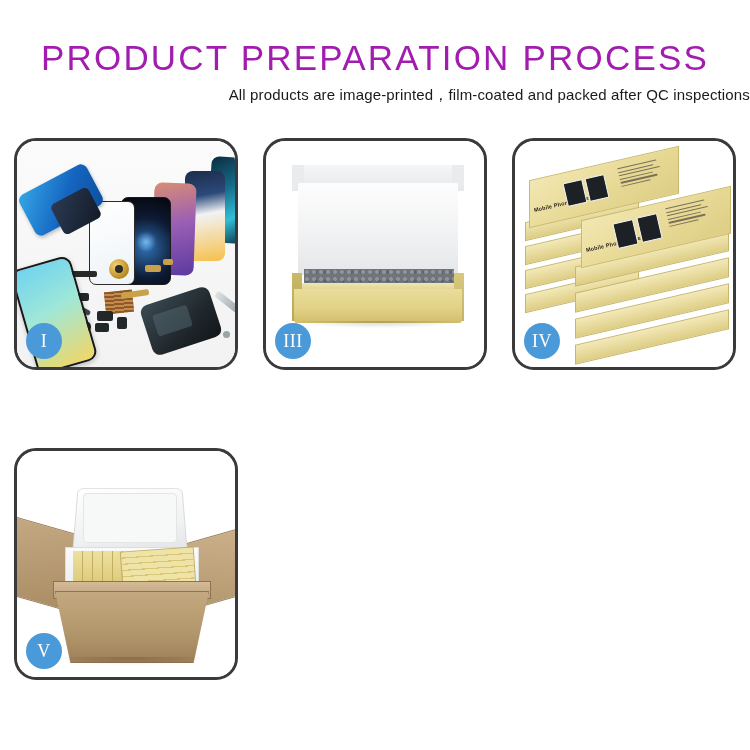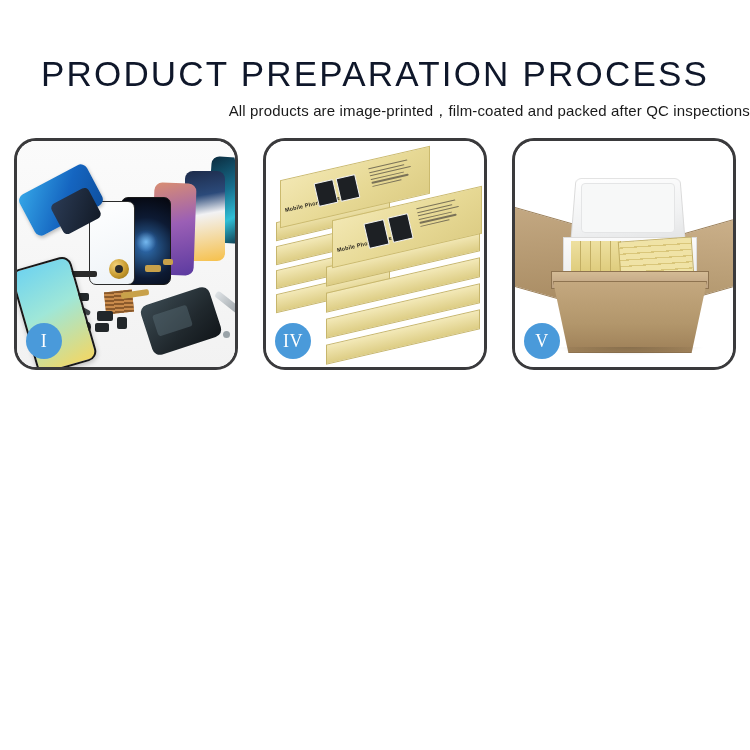--- a/index.html
+++ b/index.html
@@ -19,24 +19,23 @@
   .header {
     width: 750px;
     padding-top: 38px;
     text-align: center;
   }
   .page-title {
     font-family: "Liberation Sans", sans-serif;
     font-size: 35px;
     font-weight: 500;
     letter-spacing: 2.2px;
-    color: #0f172a;
+    color: #a21caf;
     line-height: 40px;
     white-space: nowrap;
-    margin-top: 16px;
   }
   .page-subtitle {
     font-family: "Liberation Sans", sans-serif;
     font-size: 15px;
     font-weight: 400;
     color: #1a1a1a;
     line-height: 20px;
     margin-top: 7px;
     letter-spacing: 0.15px;
     white-space: nowrap;
@@ -448,20 +447,36 @@
       <div class="sm pale" style="left:196px;top:186px;width:8px;height:8px;border-radius:50%;"></div>
       <div class="sm pale" style="left:206px;top:190px;width:7px;height:7px;border-radius:50%;"></div>
       <div class="ph p1-shell"></div>
       <div class="ph p1-front"></div>
       <div class="p1-tool"></div>
     </div>
     <div class="badge">I</div>
   </div>
 
 
+  <div class="panel">
+    <div class="panel-photo">
+      <div class="p3-bg"></div>
+      <div class="p3-backflap"></div>
+      <div class="p3-notchL"></div>
+      <div class="p3-notchR"></div>
+      <div class="p3-foam"></div>
+      <div class="p3-grayfill"></div>
+      <div class="p3-rim"></div>
+      <div class="p3-boxleft"></div>
+      <div class="p3-boxright"></div>
+      <div class="p3-boxfront"></div>
+      <div class="p3-shadow"></div>
+    </div>
+    <div class="badge">III</div>
+  </div>
 
   <div class="panel">
     <div class="panel-photo">
       <div class="p4-bg"></div>
 
       <div class="stackedge" style="left:10px;top:68px;width:112px;height:17px;transform:skewY(-13deg);"></div>
       <div class="stackedge" style="left:10px;top:92px;width:112px;height:17px;transform:skewY(-13deg);"></div>
       <div class="stackedge" style="left:10px;top:116px;width:112px;height:17px;transform:skewY(-13deg);"></div>
       <div class="stackedge" style="left:10px;top:140px;width:112px;height:17px;transform:skewY(-13deg);"></div>
 

